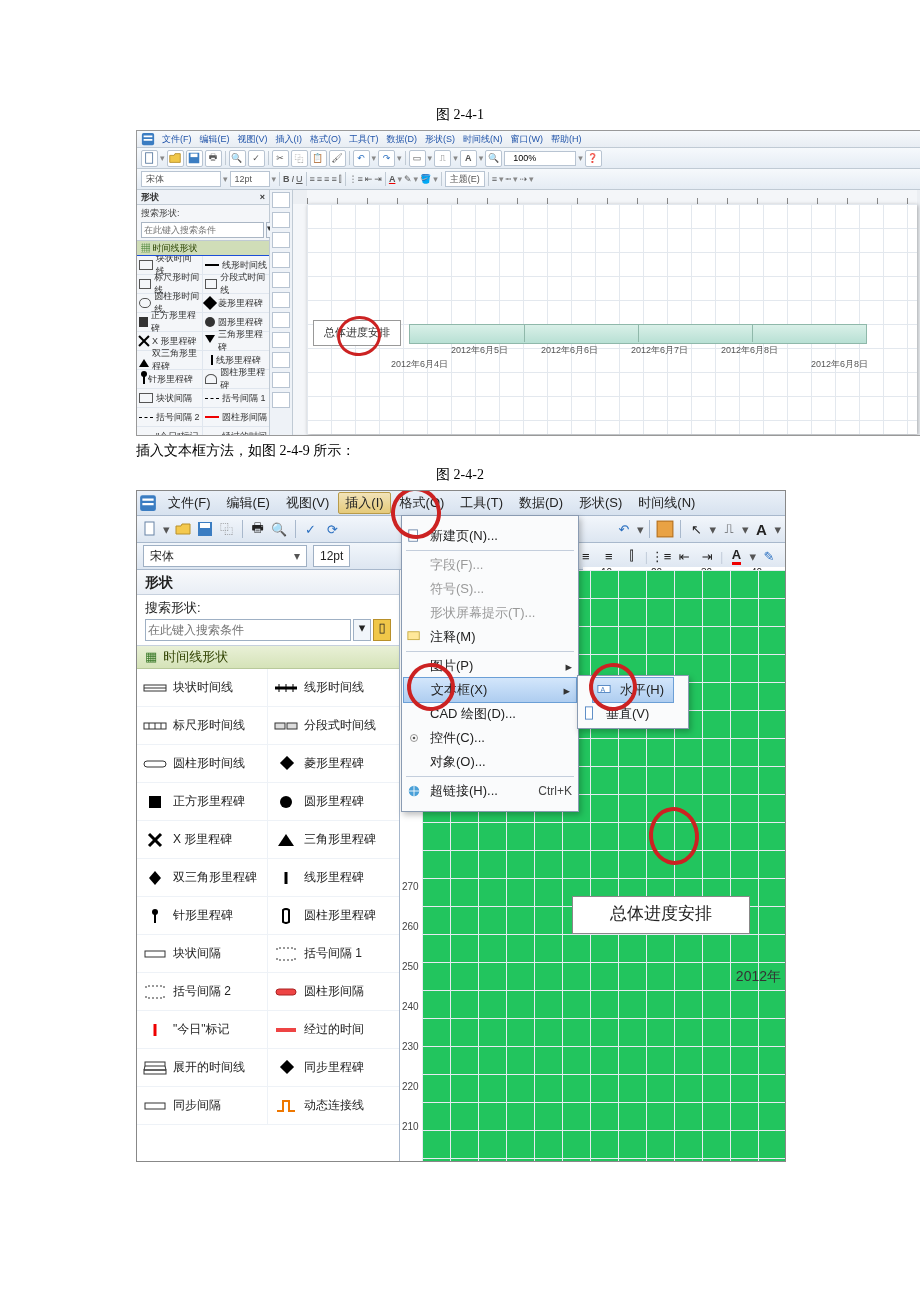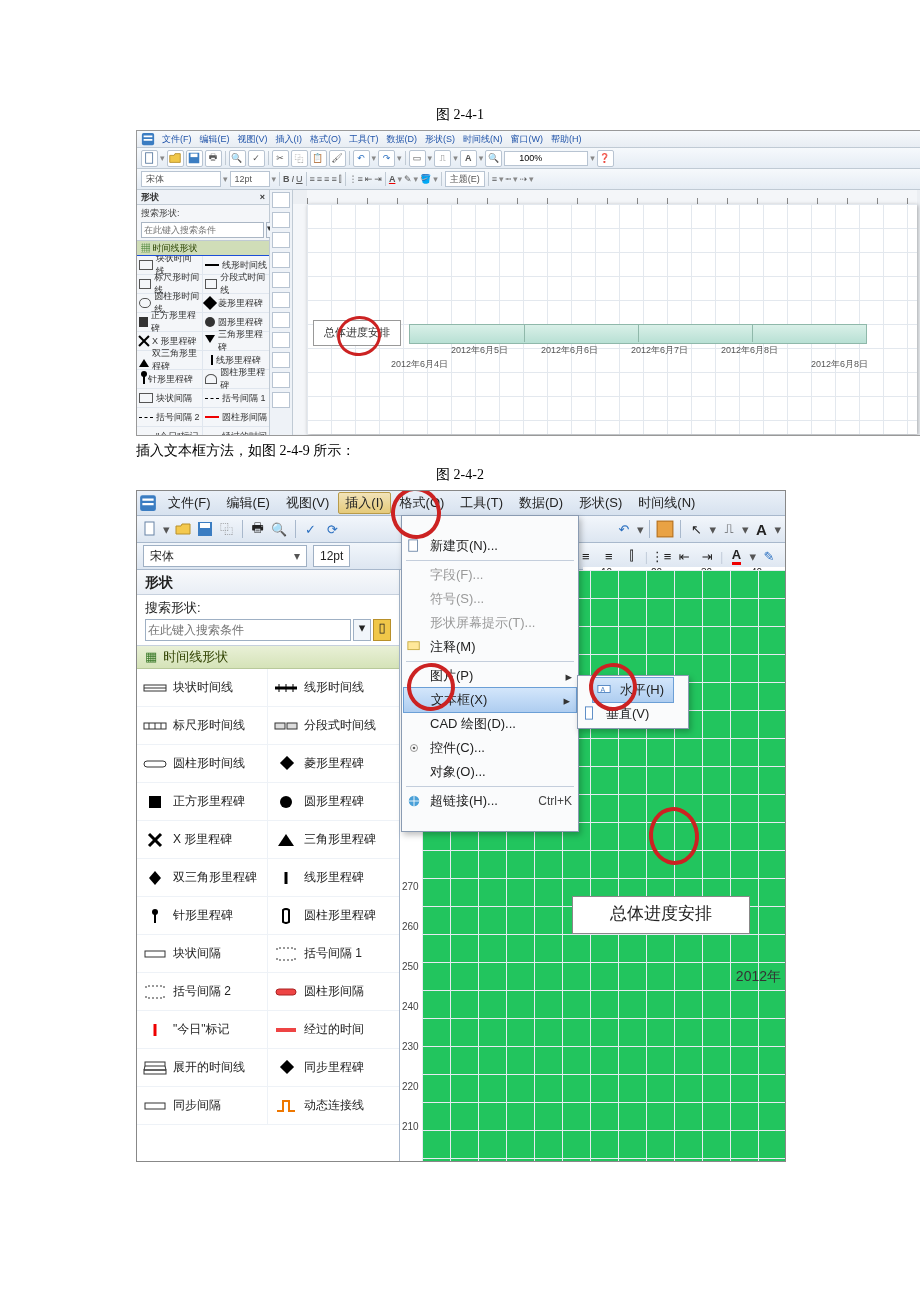--- a/index.html
+++ b/index.html
@@ -8,21 +8,21 @@
 .desc{margin:6px 0 2px 136px}
 
 
 .fig1{margin-left:136px;width:784px;height:304px;border:1px solid #999;background:#fff;position:relative;font-family:Arial,"Microsoft YaHei",SimSun;font-size:9px;color:#333;overflow:hidden}
 .fig1 .menubar{height:16px;background:linear-gradient(#f6f9fc,#e8edf3);border-bottom:1px solid #c0cad4;padding:0 4px;display:flex;gap:2px;align-items:center}
 .fig1 .menubar span{padding:0 3px;color:#2255aa;white-space:nowrap}
 .fig1 .menubar svg{margin-right:2px}
 .fig1 .tbr{height:20px;background:linear-gradient(#f6f9fc,#e5ecf4);border-bottom:1px solid #c0cad4;display:flex;align-items:center;gap:2px;padding:0 4px;color:#555}
 .fig1 .tbr .btn{width:15px;height:15px;background:#fff;border:1px solid #b8c4d2;border-radius:2px;display:inline-flex;align-items:center;justify-content:center}
 .fig1 .tbr .sep{width:1px;height:14px;background:#c0cad4;margin:0 1px}
-.fig1 .tbr input{border:1px solid #b8c4d2;font-size:9px;height:13px;width:54px;padding:0 14px}
+.fig1 .tbr input{border:1px solid #b8c4d2;font-size:9px;height:13px;width:54px;padding:0 8px}
 .fig1 .tbr .sel{border:1px solid #b8c4d2;padding:0 4px;height:14px;line-height:14px;background:#fff}
 .fig1 .content{display:flex;height:248px}
 .fig1 .pside{width:132px;background:#f4f6f9;border-right:1px solid #c0cad4;display:flex;flex-direction:column}
 .fig1 .phead{font-weight:bold;background:#eef2f7;border-bottom:1px solid #c0cad4;height:14px;line-height:14px;padding:0 4px;display:flex;justify-content:space-between;align-items:center}
 .fig1 .psearch{padding:2px 4px;border-bottom:1px solid #c0cad4}
 .fig1 .psearch .lbl{color:#444}
 .fig1 .psearch .row{display:flex;gap:2px;margin-top:2px}
 .fig1 .psearch input{flex:1;border:1px solid #aab6c4;height:12px;font-size:9px}
 .fig1 .psearch .go{width:12px;height:12px;background:#8bc34a;border:1px solid #7aa53f;color:#fff;text-align:center;line-height:10px}
 .fig1 .cathd{background:#d0ddb8;color:#2b4400;height:14px;line-height:14px;padding:0 4px;border-bottom:1px solid #1d4ed8}
@@ -92,21 +92,21 @@
 .fig2 .txtcell{font-size:12px;line-height:1.1}
 .fig2 .canvaswrap{flex:1;position:relative;background:#22c55e}
 .fig2 .rulerv2{position:absolute;left:0;top:0;bottom:0;width:22px;border-right:1px solid #c4cedc;background:#fff}
 .fig2 .rulerv2 .tlbl{position:absolute;left:2px;font-size:10px;color:#444;transform:translateY(-50%)}
 .fig2 .grid{position:absolute;left:22px;top:0;right:0;bottom:0;
  background-image:linear-gradient(#e6ebf2 1px,transparent 1px),linear-gradient(90deg,#e6ebf2 1px,transparent 1px);
  background-size:28px 28px}
 .fig2 .textbox{position:absolute;left:172px;top:326px;width:176px;height:36px;border:1px solid #888;background:#fff;text-align:center;line-height:34px;font-size:17px;font-family:"SimSun"}
 .fig2 .yearlbl{position:absolute;right:4px;top:398px;font-size:14px;color:#333}
 
-.fig2 .dropdown{position:absolute;left:264px;top:24px;width:176px;background:#fafbfc;border:1px solid #8a9bb2;box-shadow:2px 3px 6px rgba(0,0,0,0.25);padding:18px 0}
+.fig2 .dropdown{position:absolute;left:264px;top:24px;width:176px;background:#fafbfc;border:1px solid #8a9bb2;box-shadow:2px 3px 6px rgba(0,0,0,0.25);padding:8px 0}
 .fig2 .dropdown .it{height:24px;display:flex;align-items:center;padding:0 6px 0 28px;position:relative;font-size:13px}
 .fig2 .dropdown .it.dis{color:#999}
 .fig2 .dropdown .it.sel{background:linear-gradient(#d3e6fb,#aecdf0);border:1px solid #6b9fd6;margin:-1px 1px;padding-left:27px}
 .fig2 .dropdown .it .ar{margin-left:auto;color:#333}
 .fig2 .dropdown .it .ic{position:absolute;left:4px;width:16px;height:16px;display:inline-flex;align-items:center;justify-content:center}
 .fig2 .dropdown .sep{height:1px;background:#c4cedc;margin:2px 4px}
 .fig2 .dropdown .kb{margin-left:auto;color:#444;font-size:12px}
 
 .fig2 .submenu{position:absolute;left:440px;top:184px;width:110px;background:#fafbfc;border:1px solid #8a9bb2;box-shadow:2px 3px 6px rgba(0,0,0,0.25);padding:2px 0}
 .fig2 .submenu .it{height:24px;display:flex;align-items:center;padding:0 6px 0 28px;position:relative;font-size:13px}

